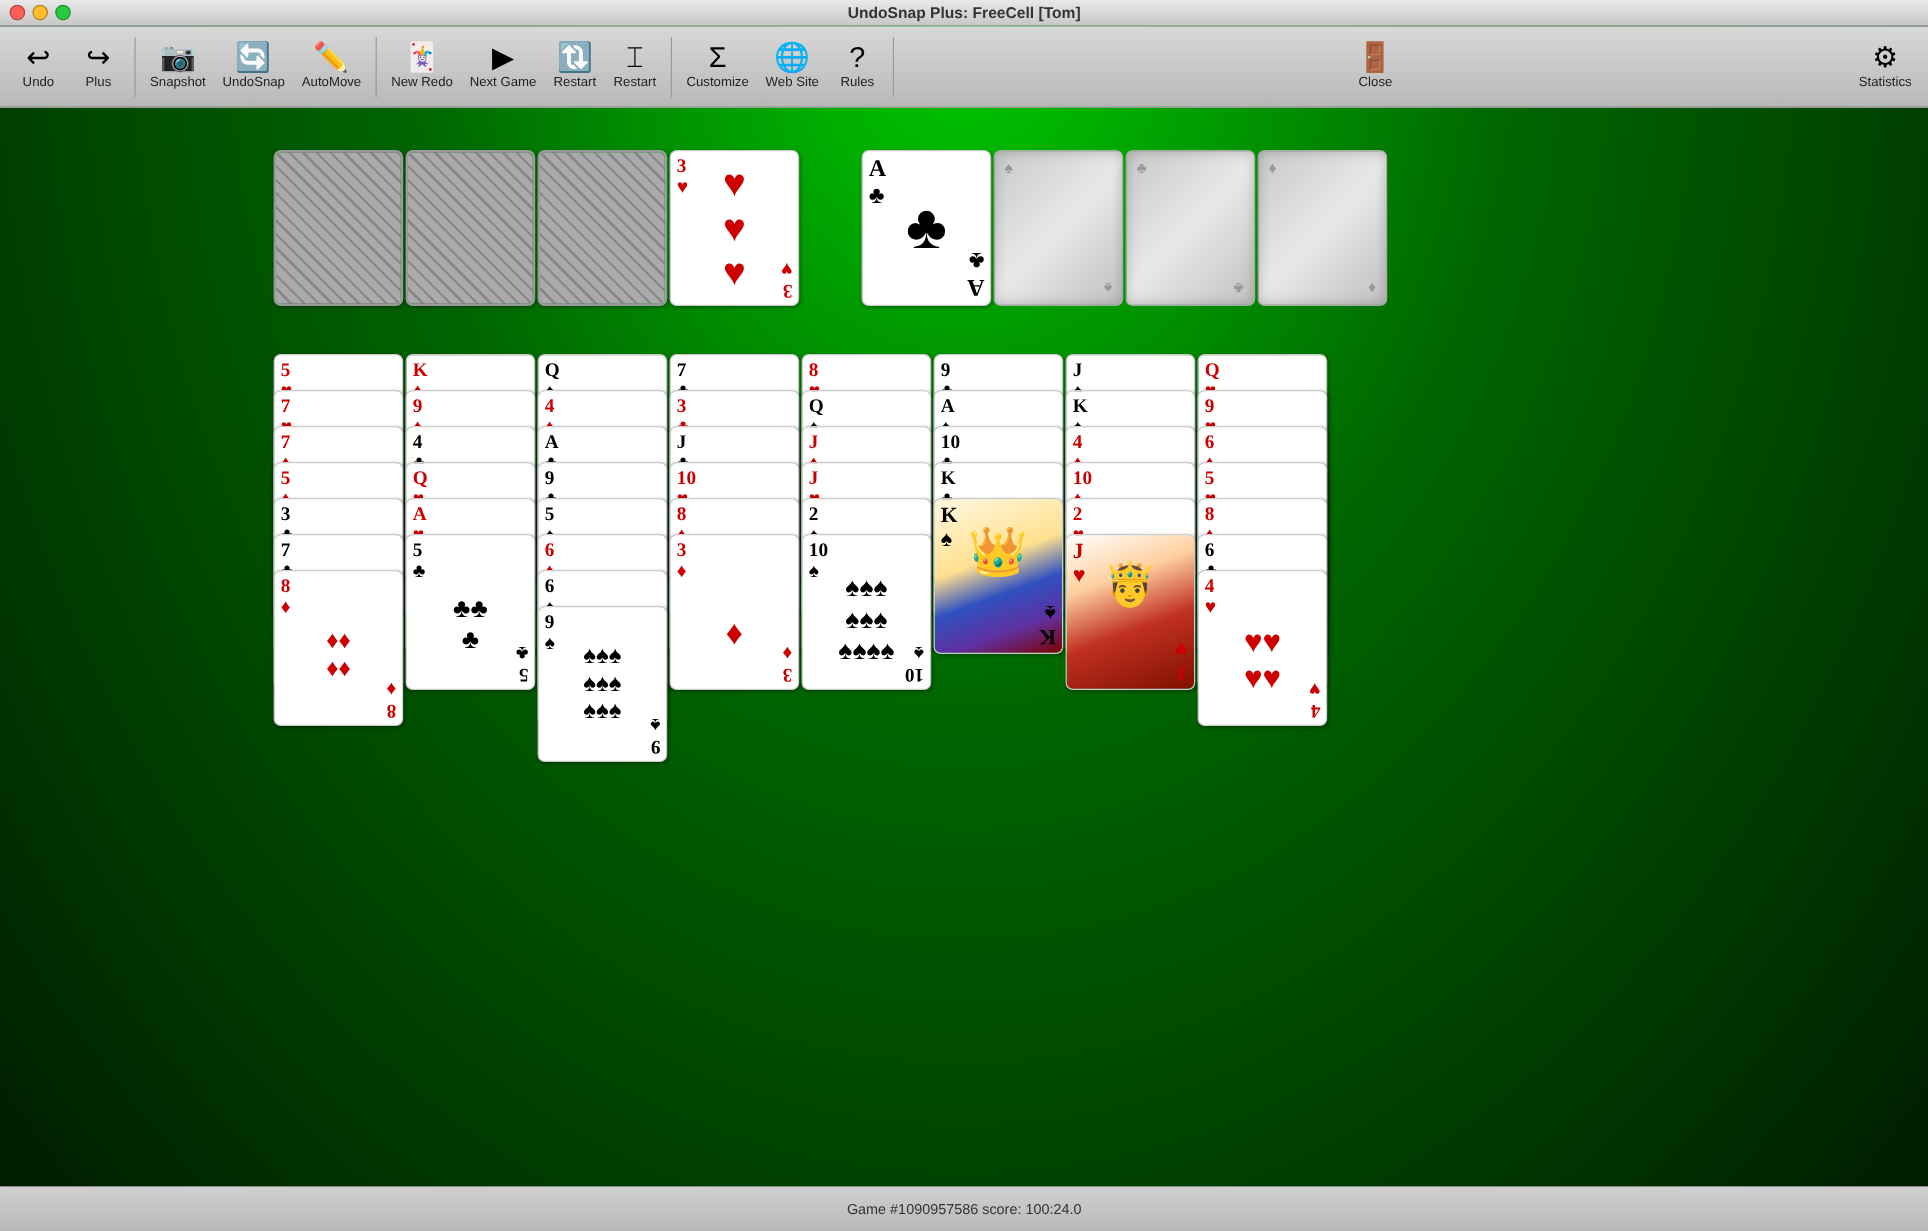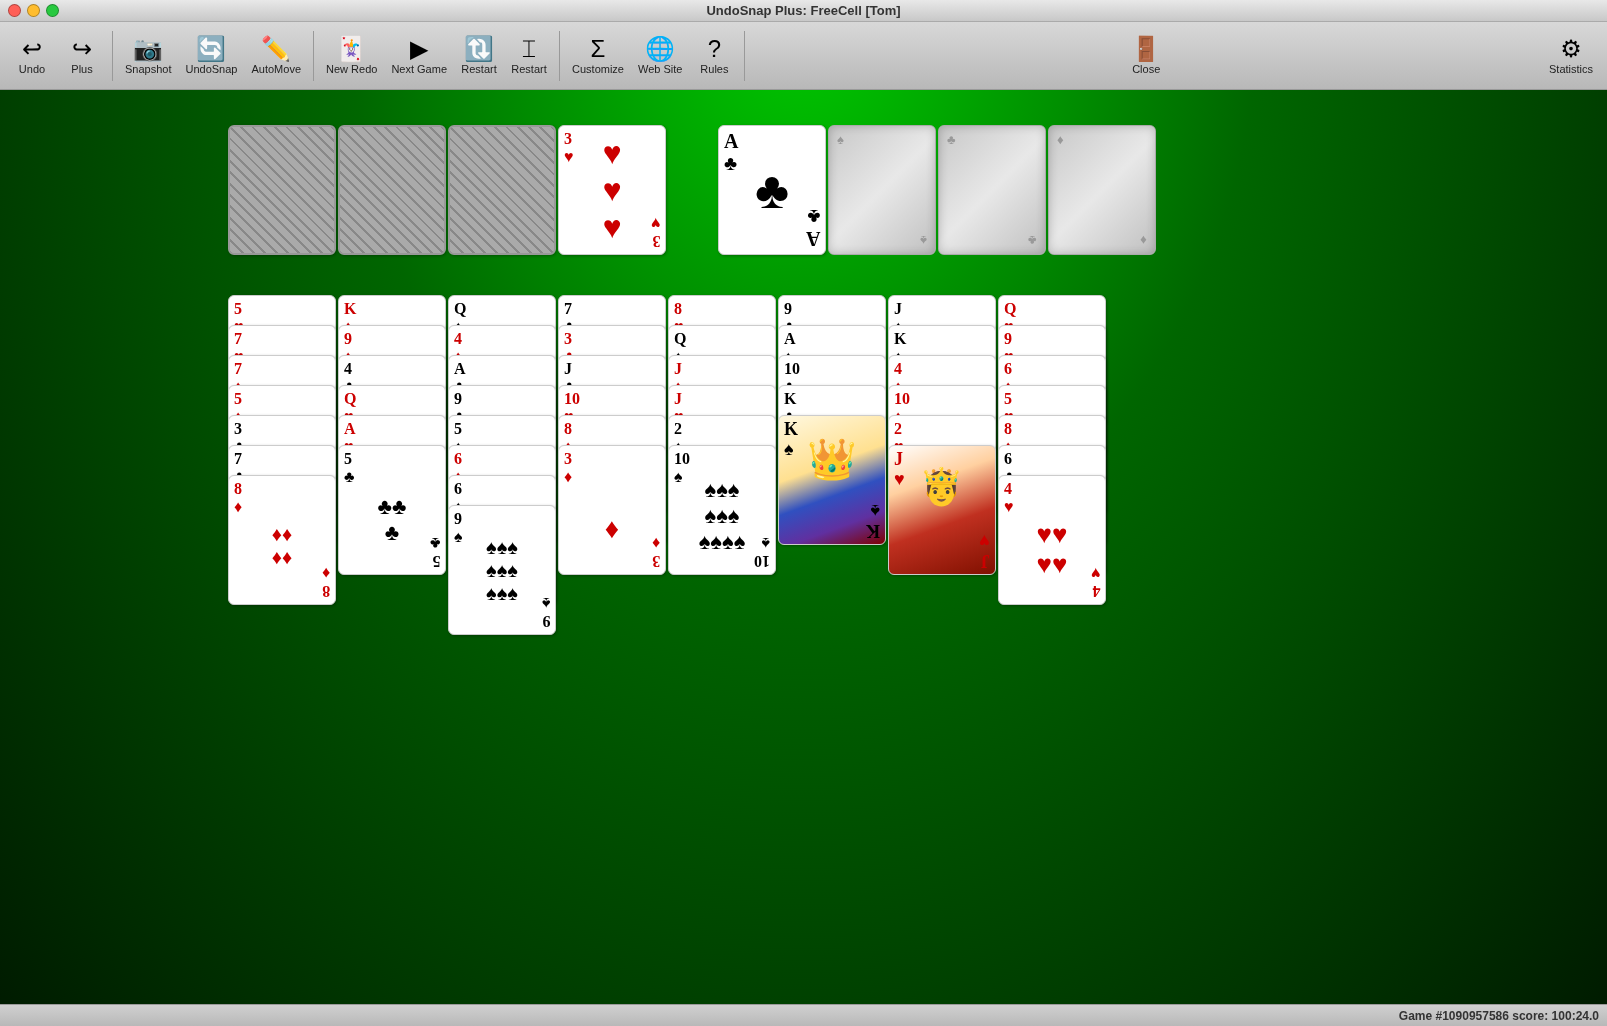--- a/index.html
+++ b/index.html
@@ -148,30 +148,29 @@
       border-radius: 6px;
       box-shadow: inset 0 0 10px rgba(0,0,0,0.2);
     }
 
     
     #statusbar {
       position: fixed;
       bottom: 0;
       left: 0;
       width: 1607px;
-      height: 22px;
+      height: 38px;
       background: linear-gradient(to bottom, #d0d0d0, #b8b8b8);
       border-top: 1px solid #999;
       display: flex;
       align-items: center;
       padding: 0 8px;
       font-size: 12px;
       color: #333;
-      justify-content: flex-end;
-      font-weight: bold;
+      justify-content: center;
     }
 
     .pile {
       position: absolute;
     }
   </style>
 </head>
 <body>
 
 <div id="titlebar">

